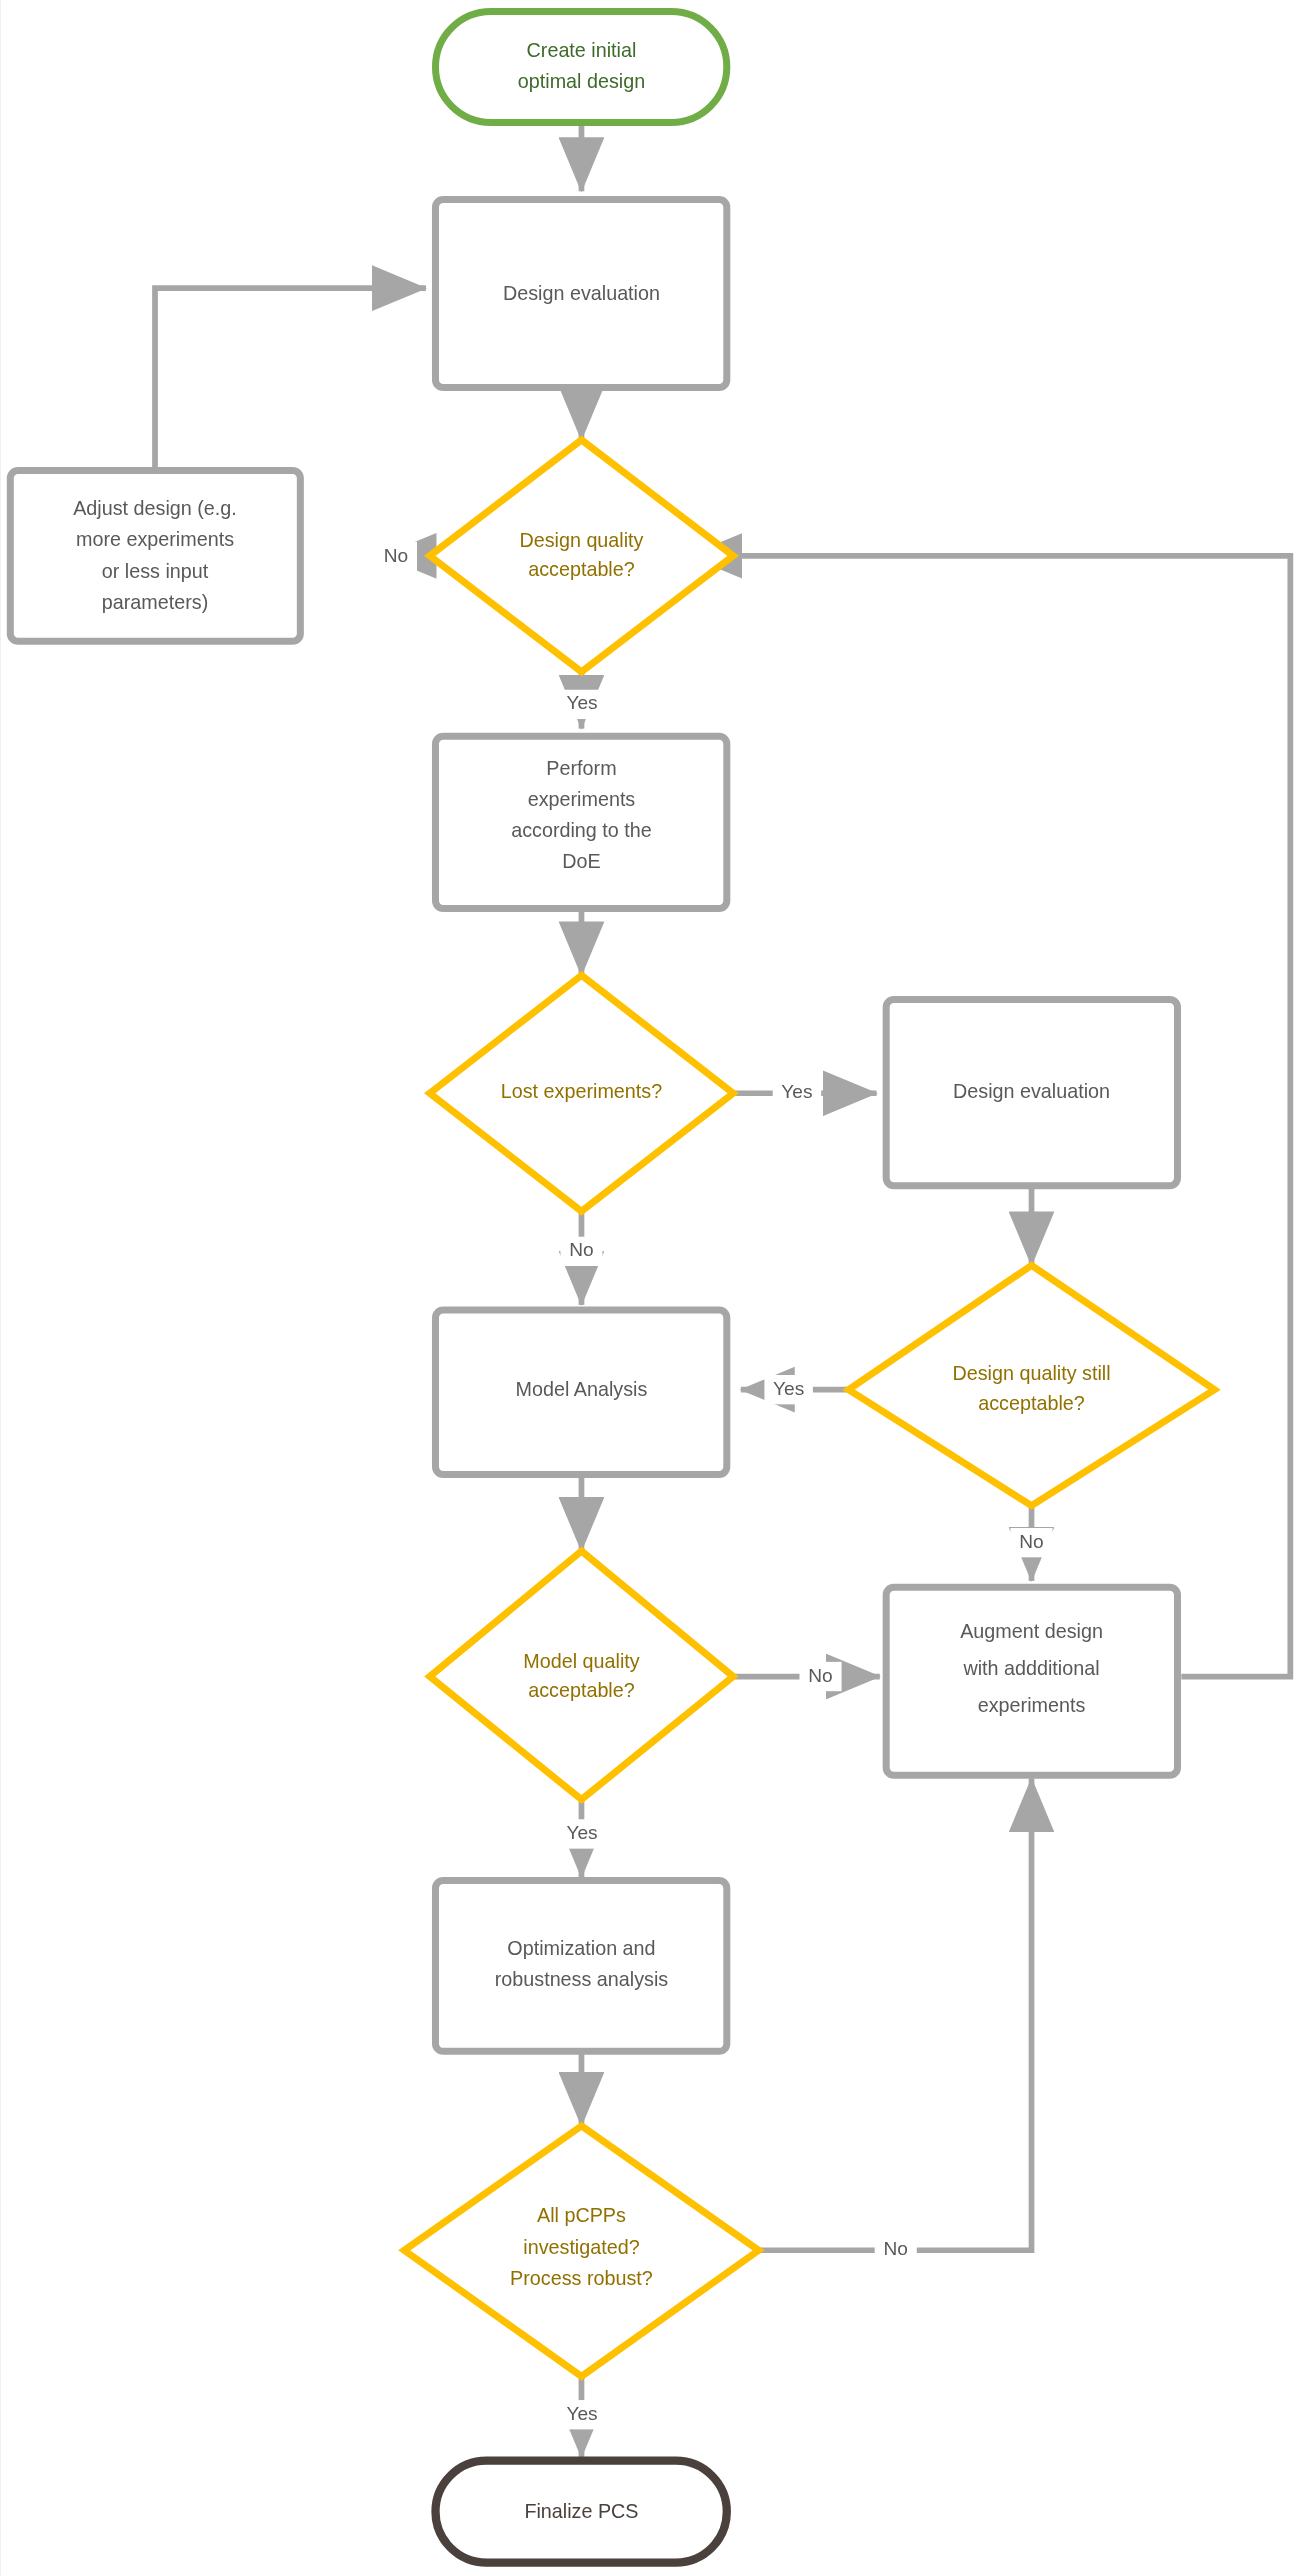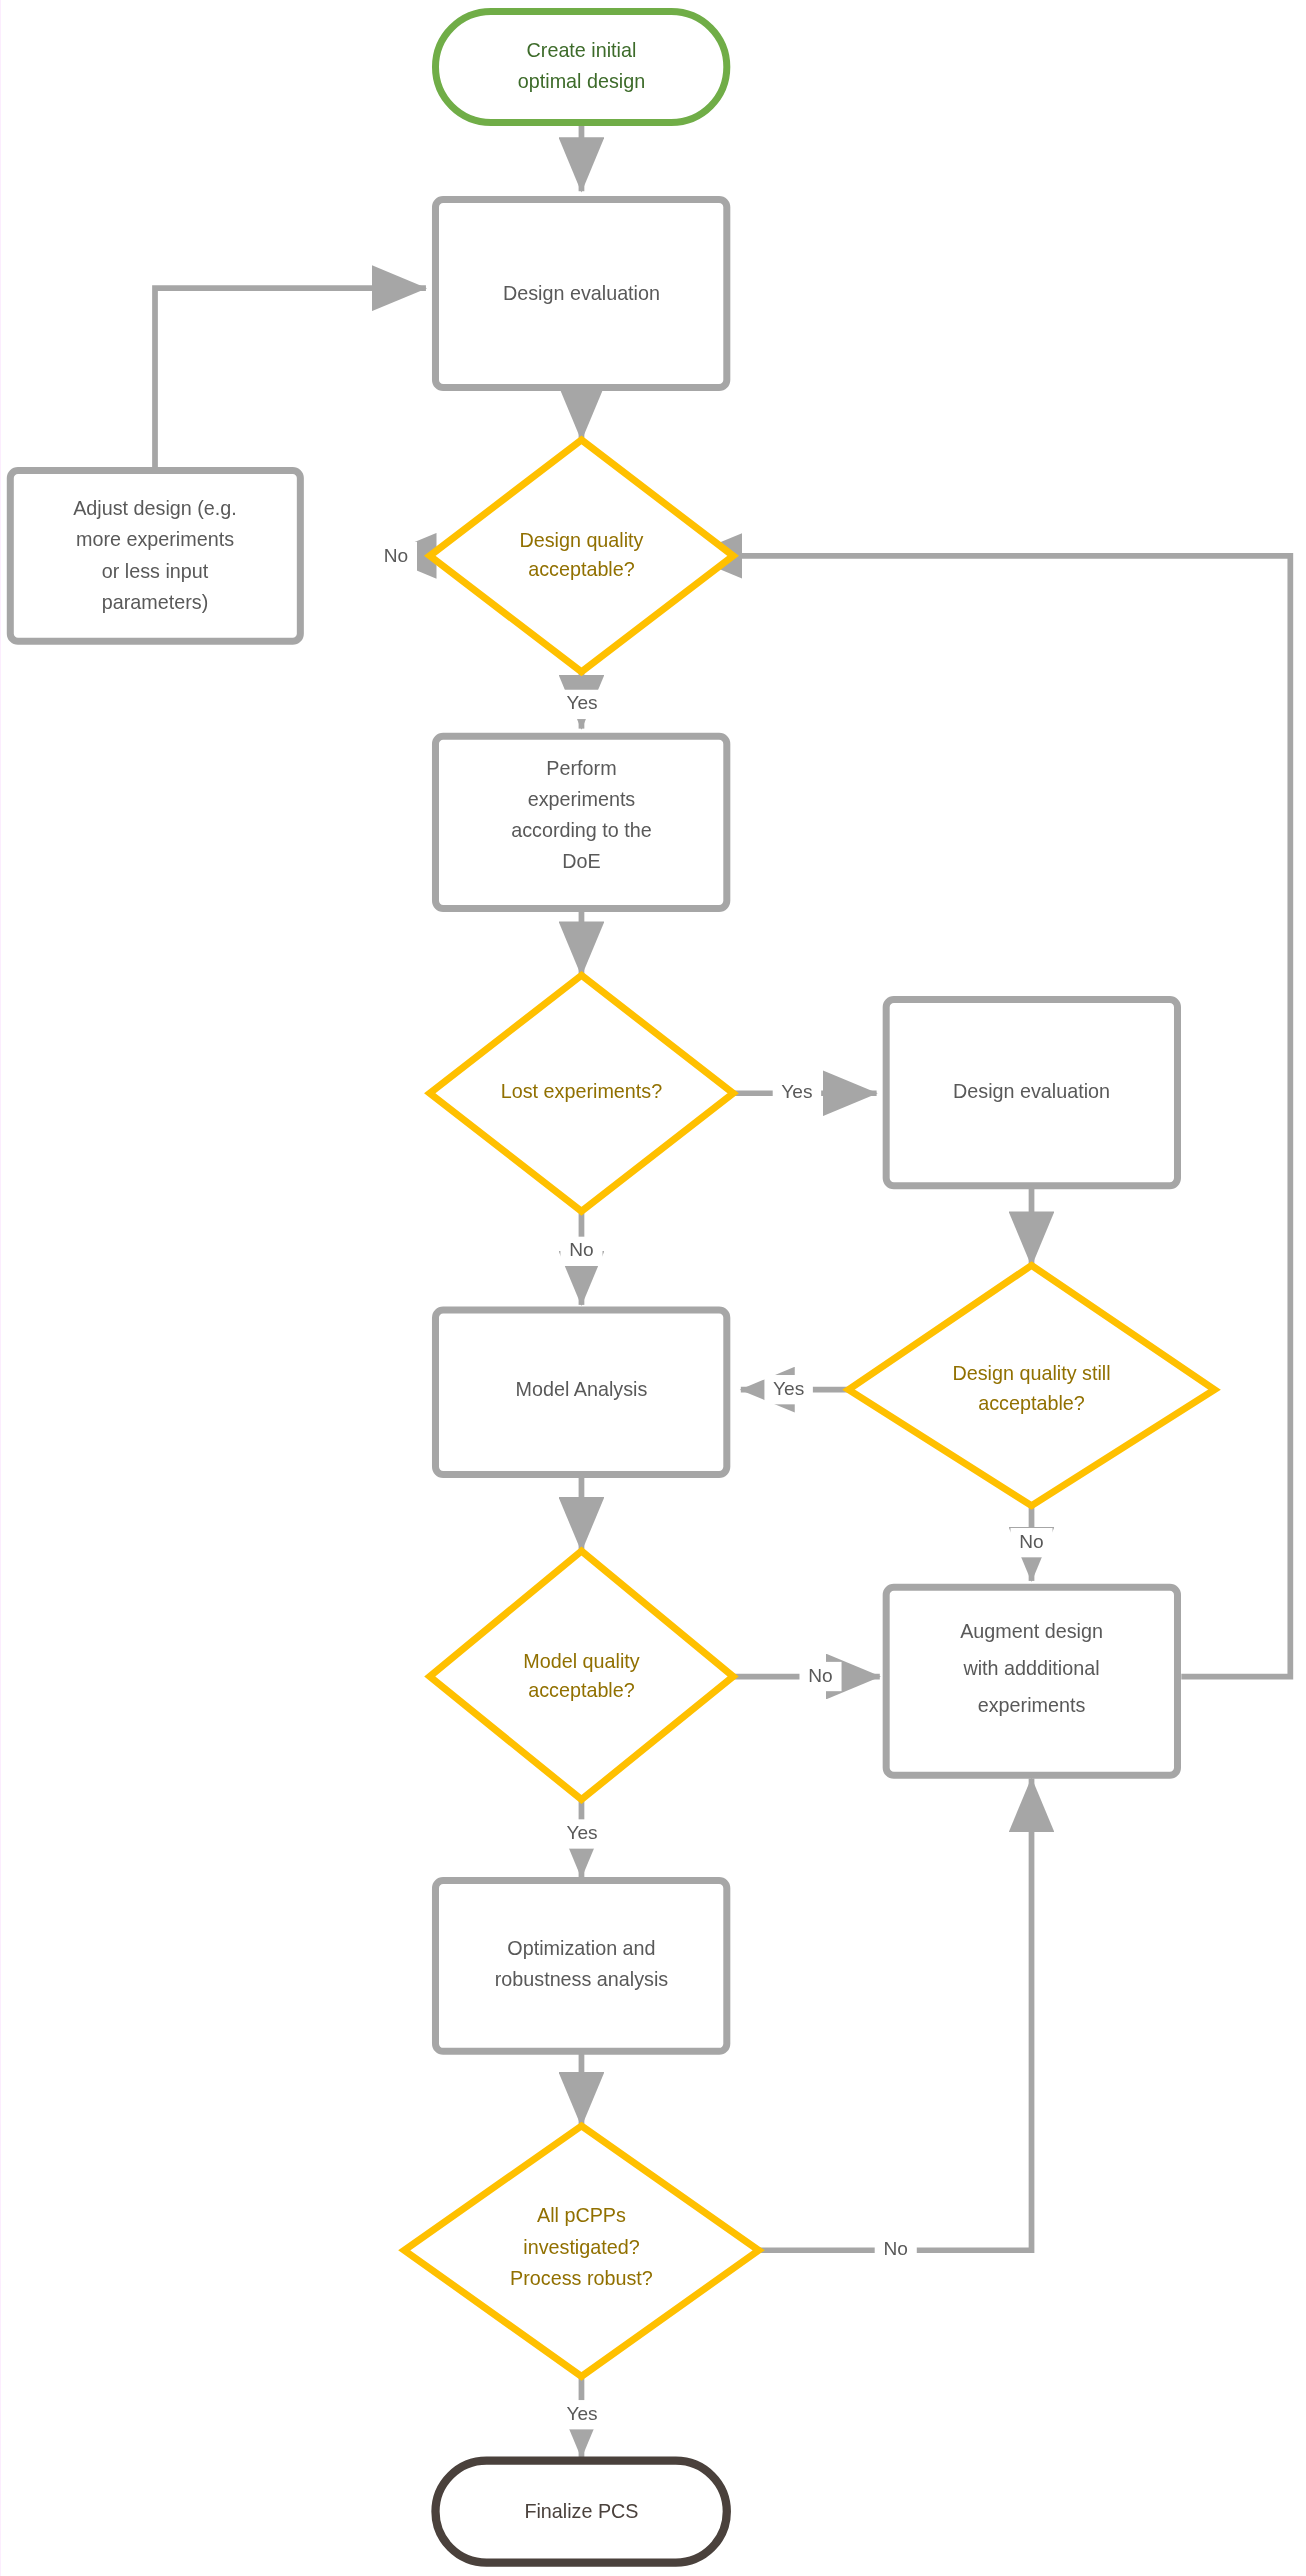--- a/index.html
+++ b/index.html
@@ -1,17 +1,17 @@
 <!DOCTYPE html>
 <html style="font-size:10.2px"><head>
 <meta charset="utf-8">
 <style>
   html,body{margin:0;padding:0;background:#ffffff;}
   body{font-family:"Liberation Sans","DejaVu Sans",sans-serif;}
-  #flow-root{position:relative;width:1242px;height:2576px;background:#d946ef;}
+  #flow-root{position:relative;width:1242px;height:2576px;background:#c2410c;}
   svg{display:block;}
   .node-text{font-family:"Liberation Sans","DejaVu Sans",sans-serif;font-size:31px;text-anchor:middle;dominant-baseline:middle;}
   .t-process{fill:#595959;}
   .t-decision{fill:#917000;}
   .t-start{fill:#3d6b2a;}
   .t-end{fill:#4a413c;}
   .edge-label{font-family:"Liberation Sans","DejaVu Sans",sans-serif;font-size:30px;fill:#595959;text-anchor:middle;dominant-baseline:middle;}
 </style>
 </head>
 <body>

